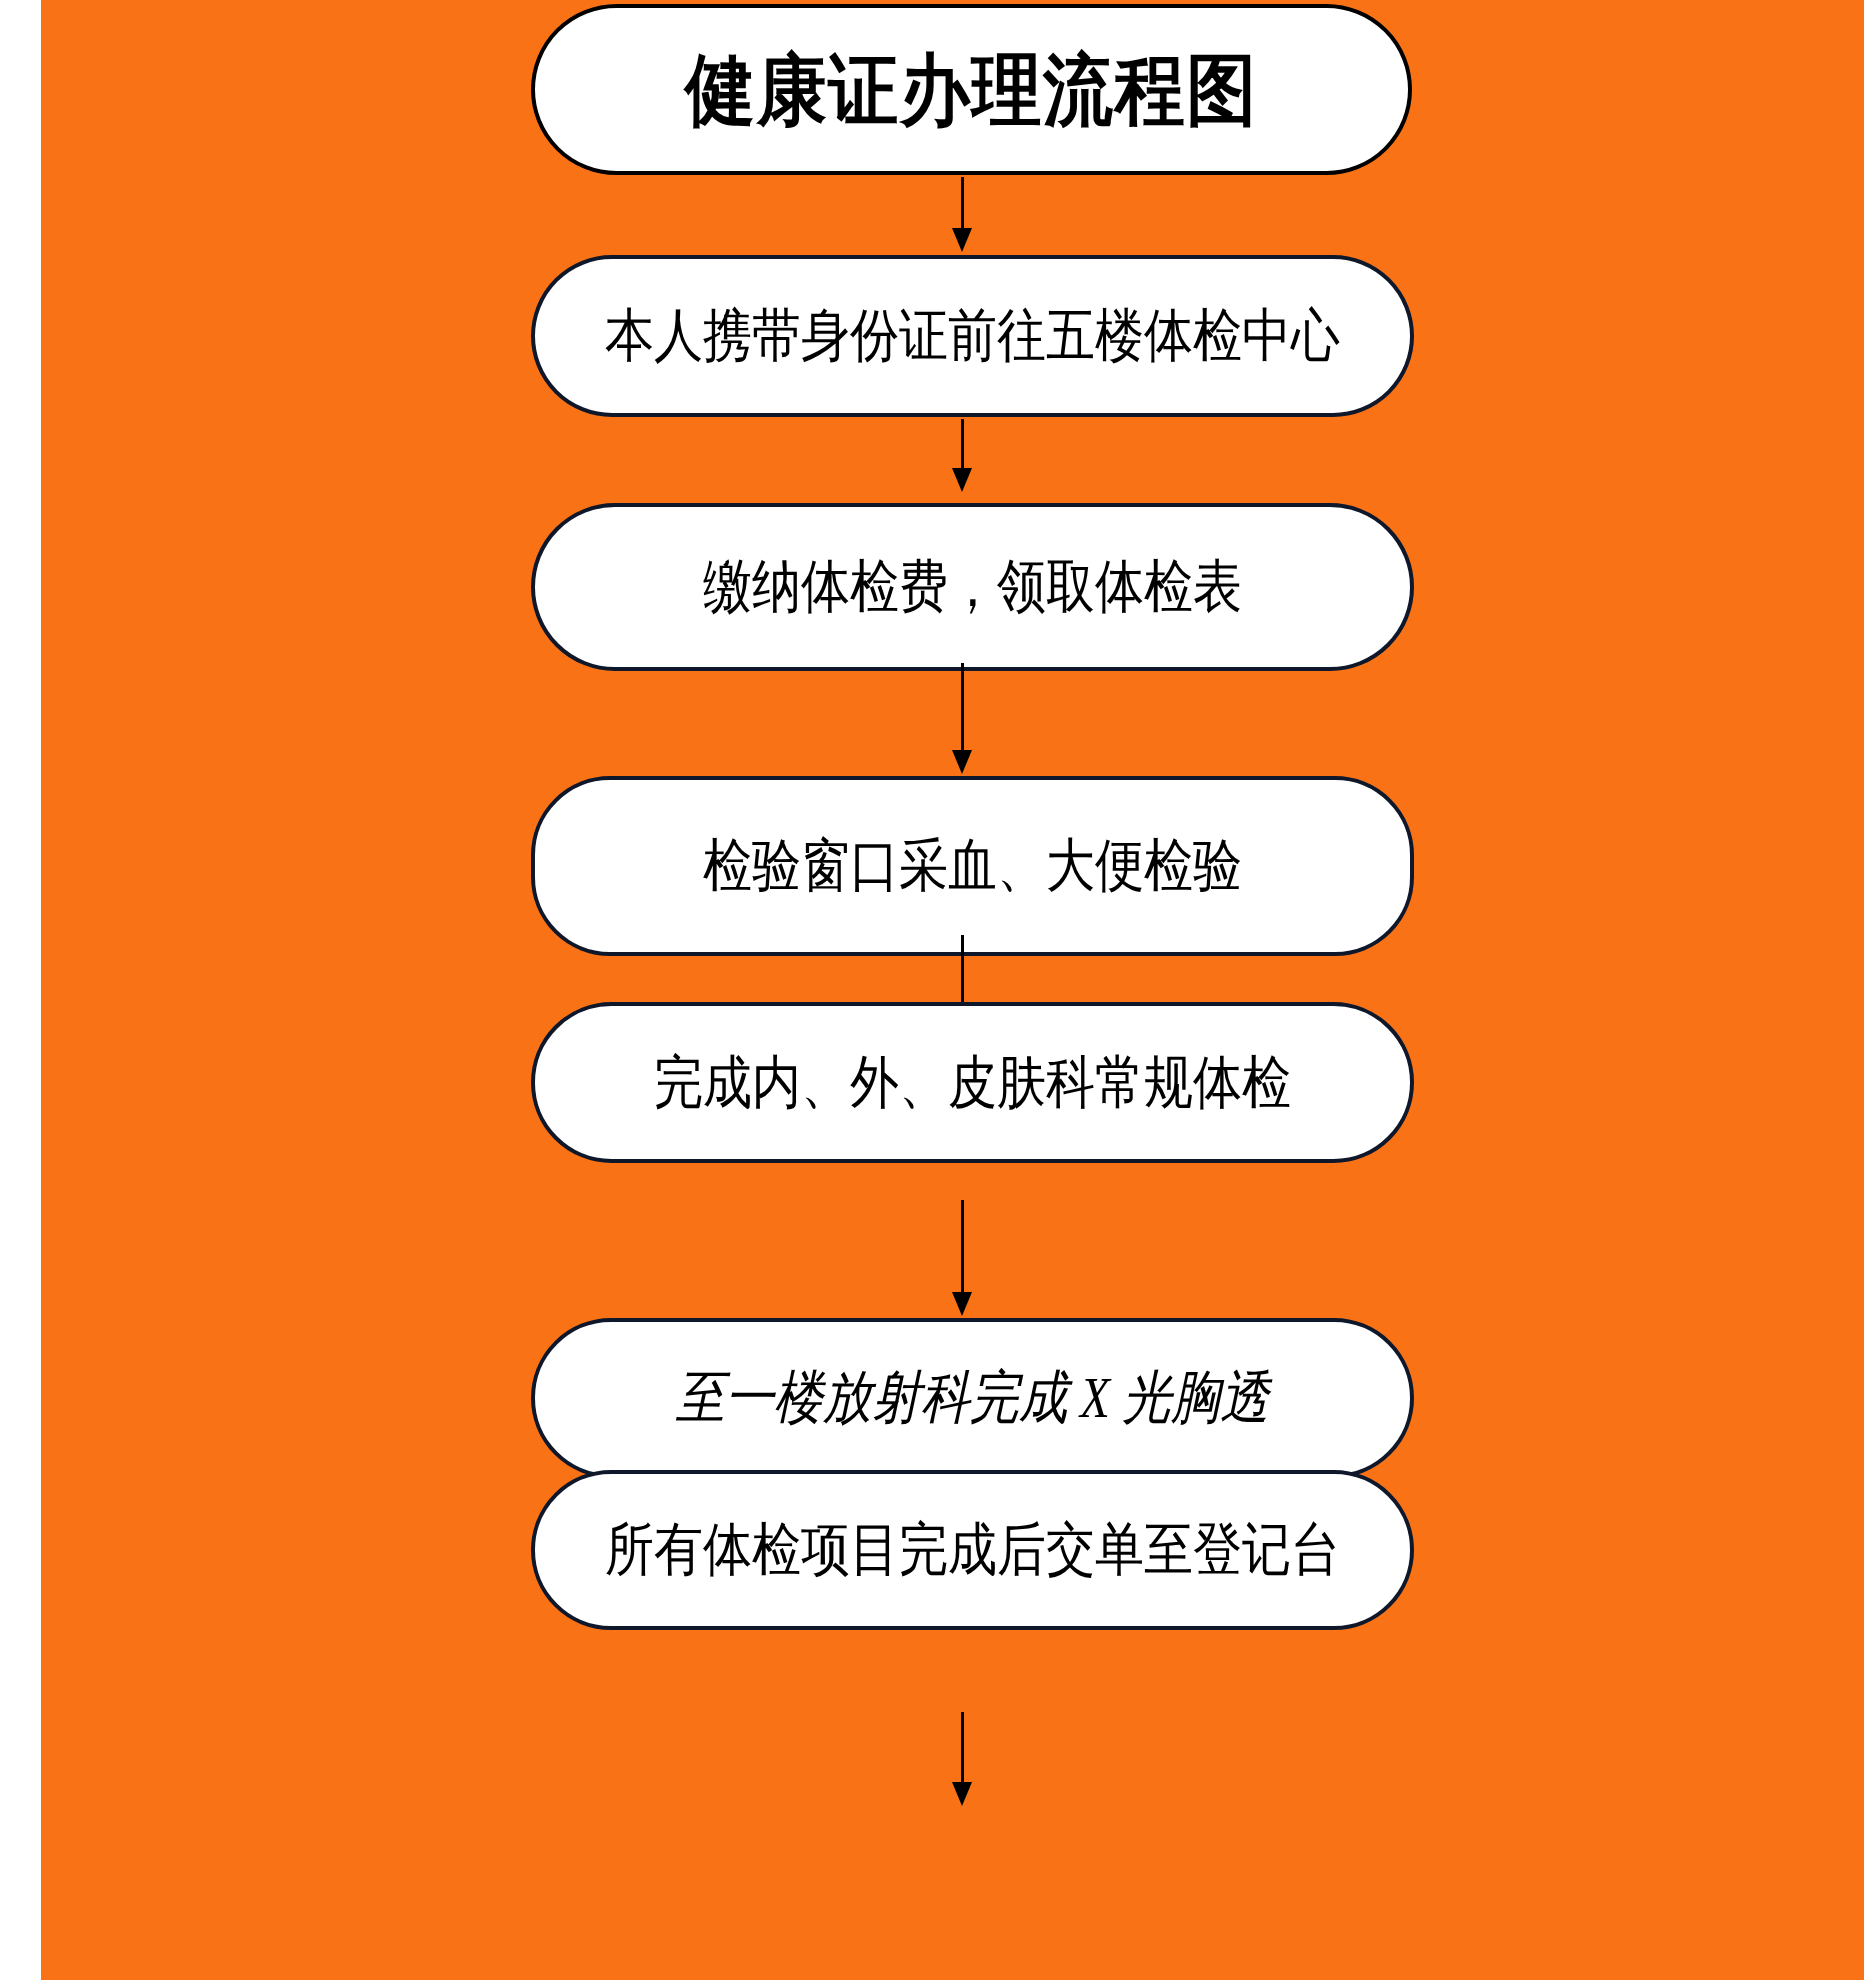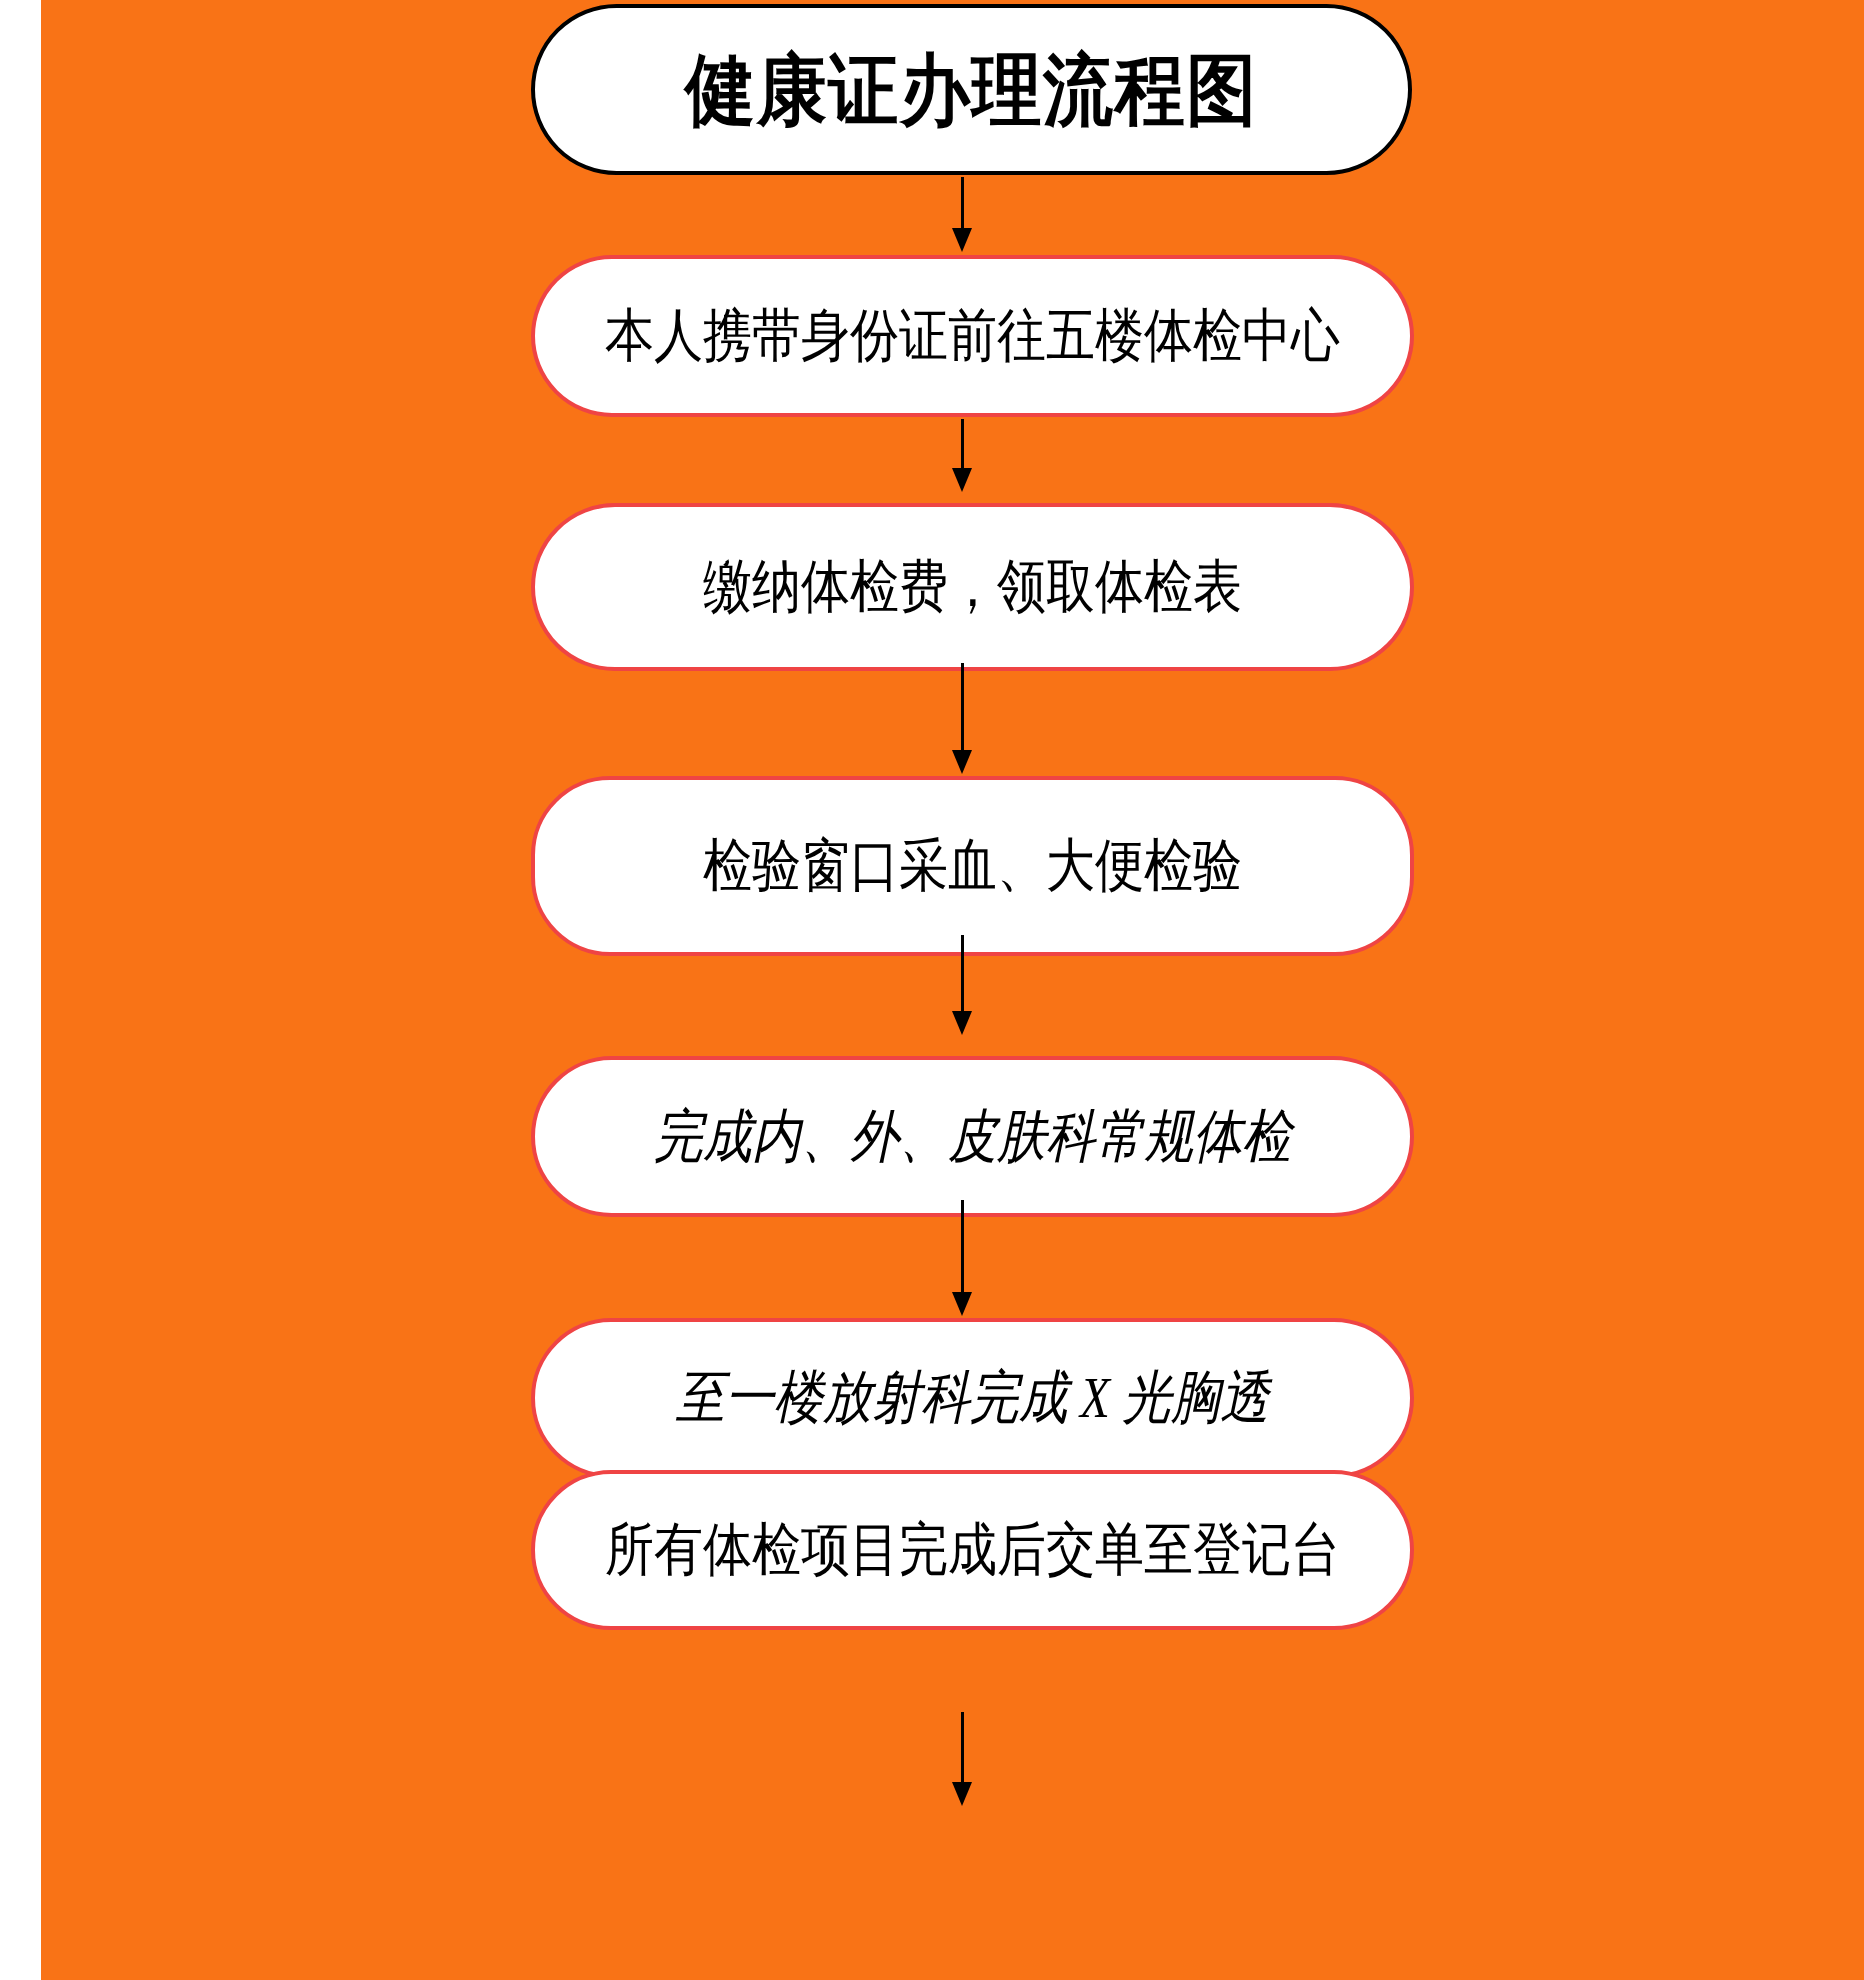--- a/index.html
+++ b/index.html
@@ -46,21 +46,21 @@
     white-space: nowrap;
     transform: scaleY(1.12);
   }
 
   
   .node {
     position: absolute;
     left: 490px;
     width: 883px;
     box-sizing: border-box;
-    border: 4px solid #ef4444;
+    border: 4px solid #0f172a;
     background: #ffffff;
     display: flex;
     align-items: center;
     justify-content: center;
   }
   .node-text {
     font-family: "Liberation Serif", "DejaVu Serif", serif;
     font-weight: 400;
     font-size: 49px;
     line-height: 1.1;
@@ -126,21 +126,21 @@
 
   <div class="node" style="top:776px; height:180px; border-radius:79px;">
     <span class="node-text">检验窗口采血、大便检验</span>
   </div>
 
   <div class="connector" style="top:935px; height:101px;">
     <div class="shaft" style="height:77px;"></div>
     <div class="head" style="top:76px;"></div>
   </div>
 
-  <div class="node" style="top:1056px; height:161px; border-radius:81px;font-style:italic;">
+  <div class="node" style="top:1002px; height:161px; border-radius:81px;">
     <span class="node-text">完成内、外、皮肤科常规体检</span>
   </div>
 
   <div class="connector" style="top:1200px; height:117px;">
     <div class="shaft" style="height:93px;"></div>
     <div class="head" style="top:92px;"></div>
   </div>
 
   <div class="node" style="top:1318px; height:160px; border-radius:80px;font-style:italic;">
     <span class="node-text">至一楼放射科完成 X 光胸透</span>

